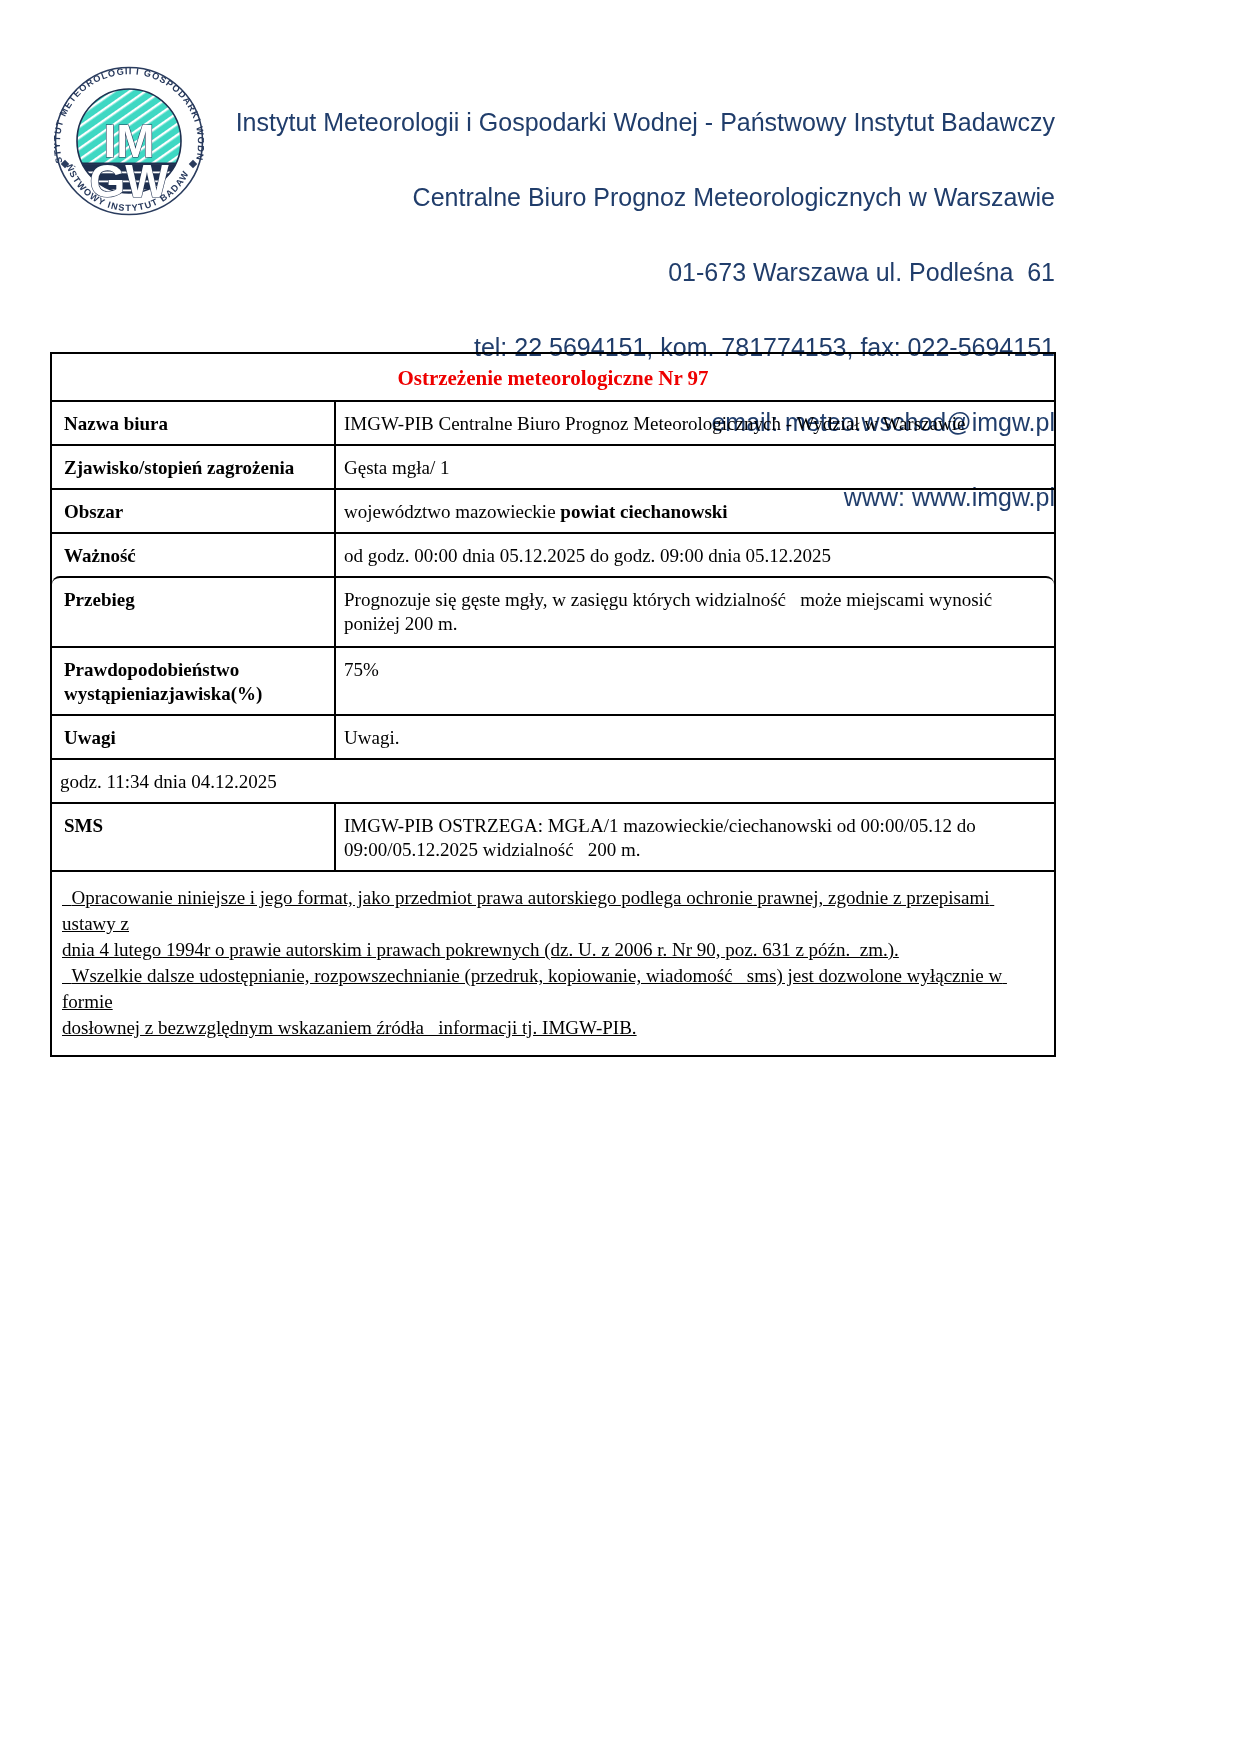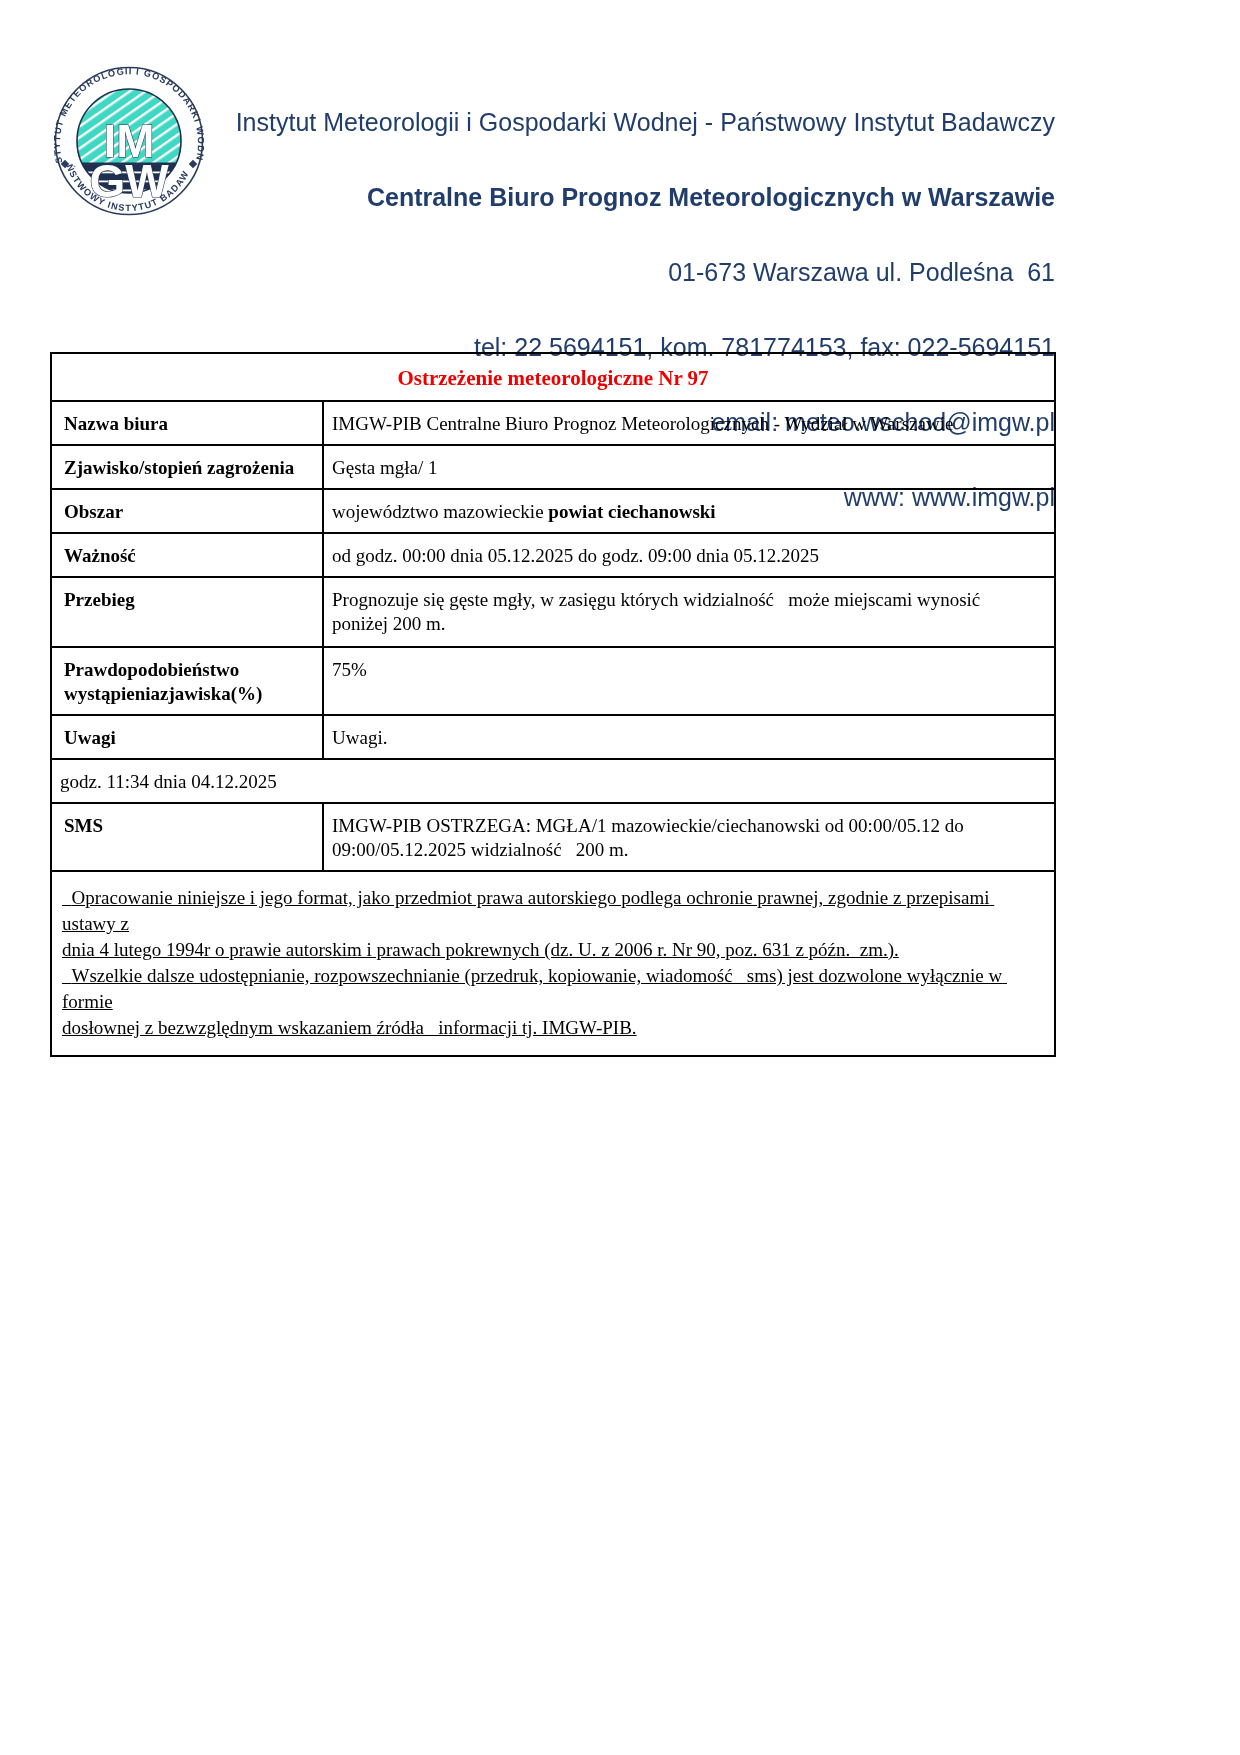--- a/index.html
+++ b/index.html
@@ -15,49 +15,49 @@
   
   .logo-wrap { position:absolute; left:54px; top:66px; width:150px; height:150px; }
   .header-text {
     position:absolute; top:60px; right:185px;
     text-align:right;
     font-family:"Liberation Sans", sans-serif;
     font-size:25px; line-height:25px;
     color:#203d6b;
     white-space:pre-wrap;
   }
-  .header-text .bold { font-weight:bold; }
+  .header-text .bold { font-weight:normal; }
 
   
   .wtable {
     position:absolute; left:50px; top:352px; width:1002px;
     border:2px solid #000;
     font-size:19px; line-height:24px;
   }
   .trow { display:flex; border-top:2px solid #000; }
   .trow:first-child { border-top:none; }
   .title-cell {
     flex:1; text-align:center;
     font-weight:bold; font-size:21px; line-height:26px;
     padding:11px 6px 9px 6px;
     color:#ee0000;
   }
   .label-cell {
     width:250px; min-width:250px;
     border-right:2px solid #000;
     font-weight:bold;
-    padding:10px 8px 8px 12px;
+    padding:10px 20px 8px 12px;
   }
   .value-cell {
     flex:1;
     padding:10px 10px 8px 8px;
     white-space:pre-wrap;
   }
   .value-cell .vbold { font-weight:bold;margin-top:34px; }
-  .row-tall { min-height:70px; box-sizing:border-box; }
+  .row-tall { min-height:70px; box-sizing:border-box;border-radius:8px; }
   .footer-cell {
     flex:1;
     padding:13px 8px 14px 10px;
     font-size:19px; line-height:26px;
   }
   .footer-line { white-space:pre-wrap;text-decoration:underline; }
 
   
   .logo-arc-text { font-family:"Liberation Sans", sans-serif; font-size:9.2px; font-weight:bold; letter-spacing:1.1px; fill:#27395c; }
   .logo-letters { font-family:"Liberation Sans", sans-serif; font-weight:bold; fill:#ffffff; }

